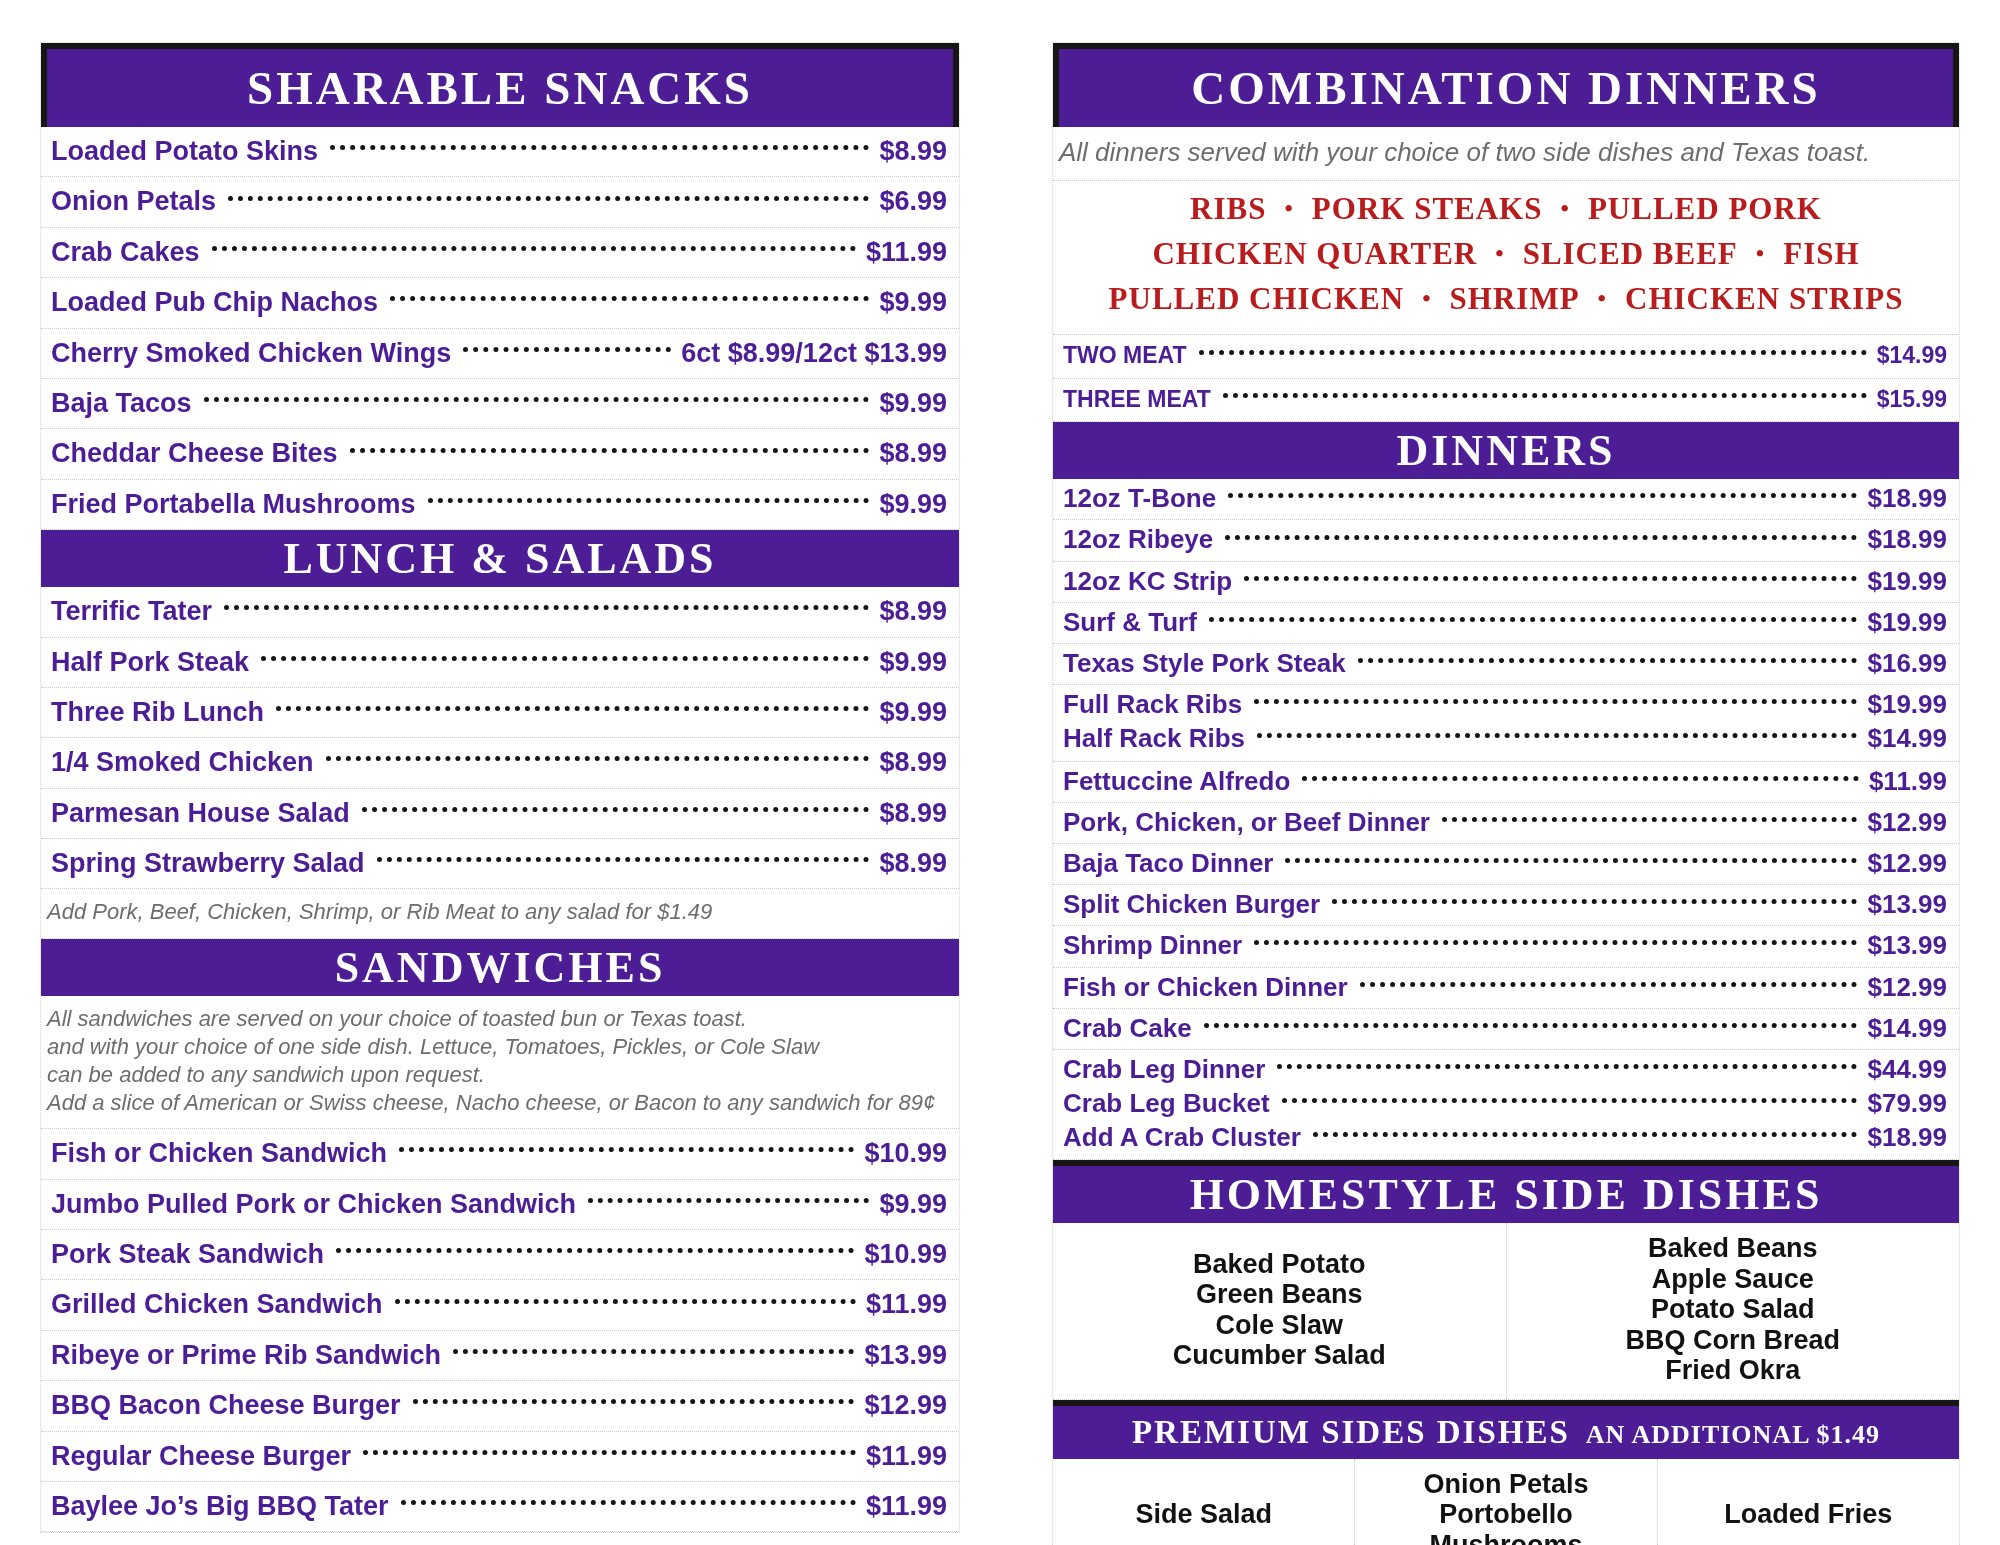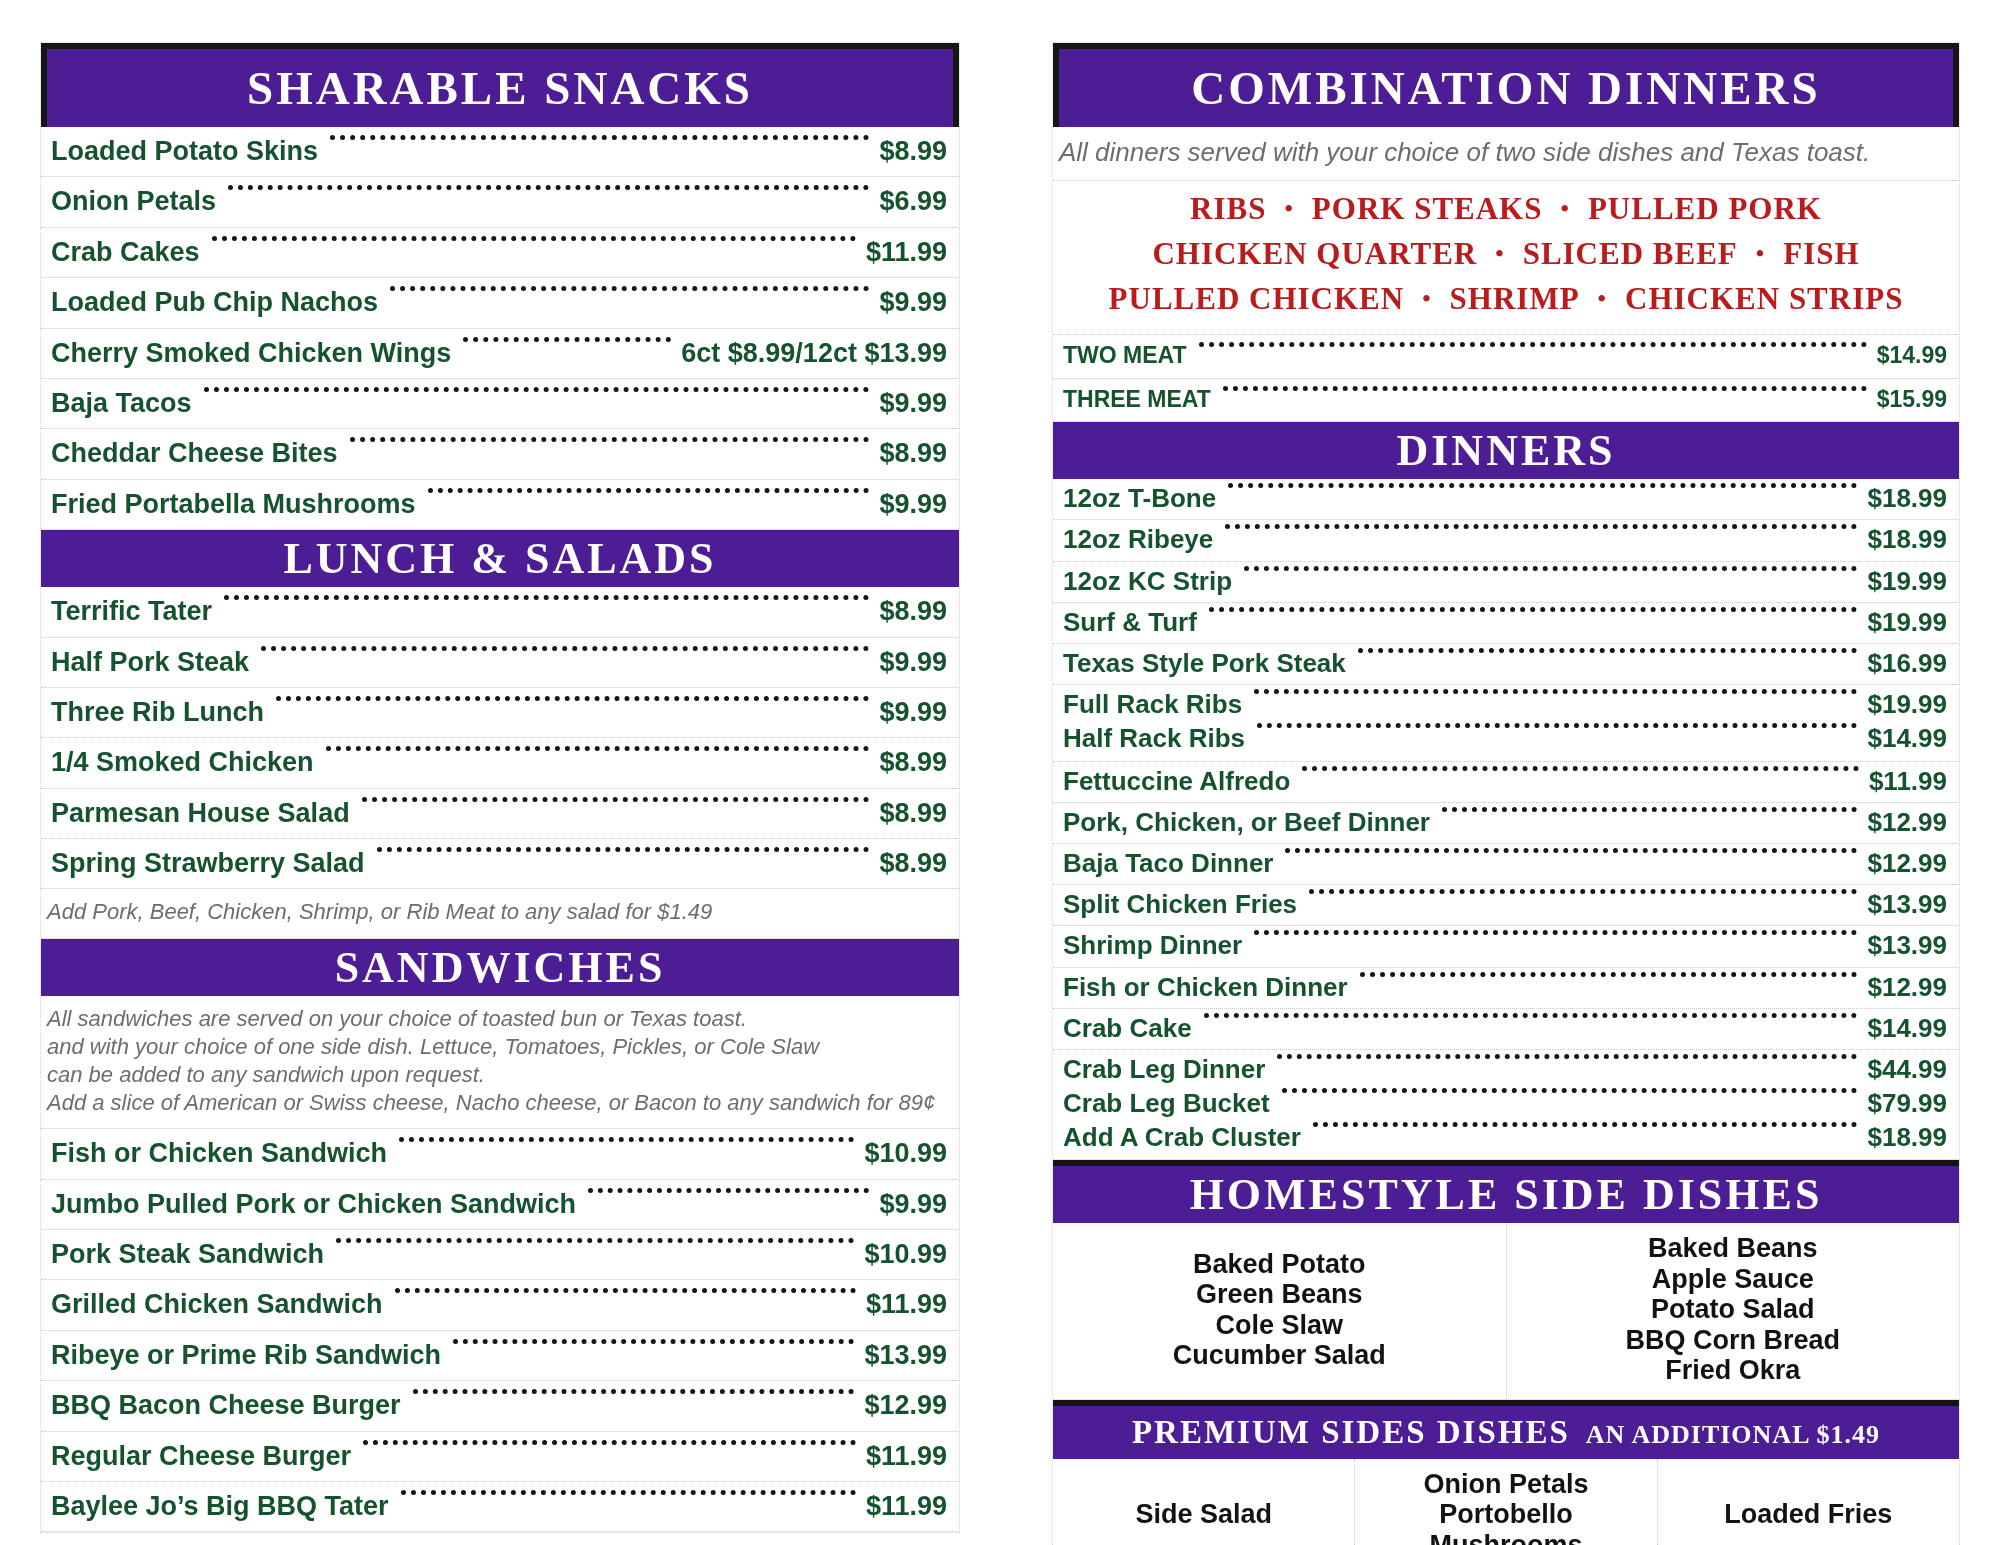--- a/index.html
+++ b/index.html
@@ -38,24 +38,24 @@
   
   .meats { padding:6px 0 12px; border-bottom:1px dotted #cacaca; }
   .meat-line {
     text-align:center; font-family:"Liberation Serif", serif; font-weight:bold;
     font-size:31px; line-height:1.45; letter-spacing:1px; color:#b91c1c;
   }
   .meat-sep { padding:0 18px; font-size:24px; vertical-align:3px; }
 
   
   .item-row {
-    display:flex; align-items:flex-start;
+    display:flex; align-items:center;
     border-bottom:1px dotted #cacaca;
     padding:8px 12px 9px 10px;
-    font-weight:700; color:#14532d;
+    font-weight:700; color:#4c1d95;
   }
   .items-normal  .item-row { font-size:27px; }
   .items-large   .item-row { font-size:23px; padding:7px 12px 8px 10px; }
   .items-compact .item-row { font-size:26px; padding:4px 12px 5px 10px; }
   .item-name  { white-space:nowrap; line-height:1.2; }
   .item-price { white-space:nowrap; line-height:1.2; }
   .leader {
     flex:1 1 auto; min-width:24px;
     border-bottom:5px dotted #151515;
     margin:0 10px 7px 12px;
@@ -275,21 +275,21 @@
           <span class="item-name">Pork, Chicken, or Beef Dinner</span>
           <span class="leader"></span>
           <span class="item-price">$12.99</span>
         </div>
         <div class="item-row">
           <span class="item-name">Baja Taco Dinner</span>
           <span class="leader"></span>
           <span class="item-price">$12.99</span>
         </div>
         <div class="item-row">
-          <span class="item-name">Split Chicken Fries</span>
+          <span class="item-name">Split Chicken Burger</span>
           <span class="leader"></span>
           <span class="item-price">$13.99</span>
         </div>
         <div class="item-row">
           <span class="item-name">Shrimp Dinner</span>
           <span class="leader"></span>
           <span class="item-price">$13.99</span>
         </div>
         <div class="item-row">
           <span class="item-name">Fish or Chicken Dinner</span>

